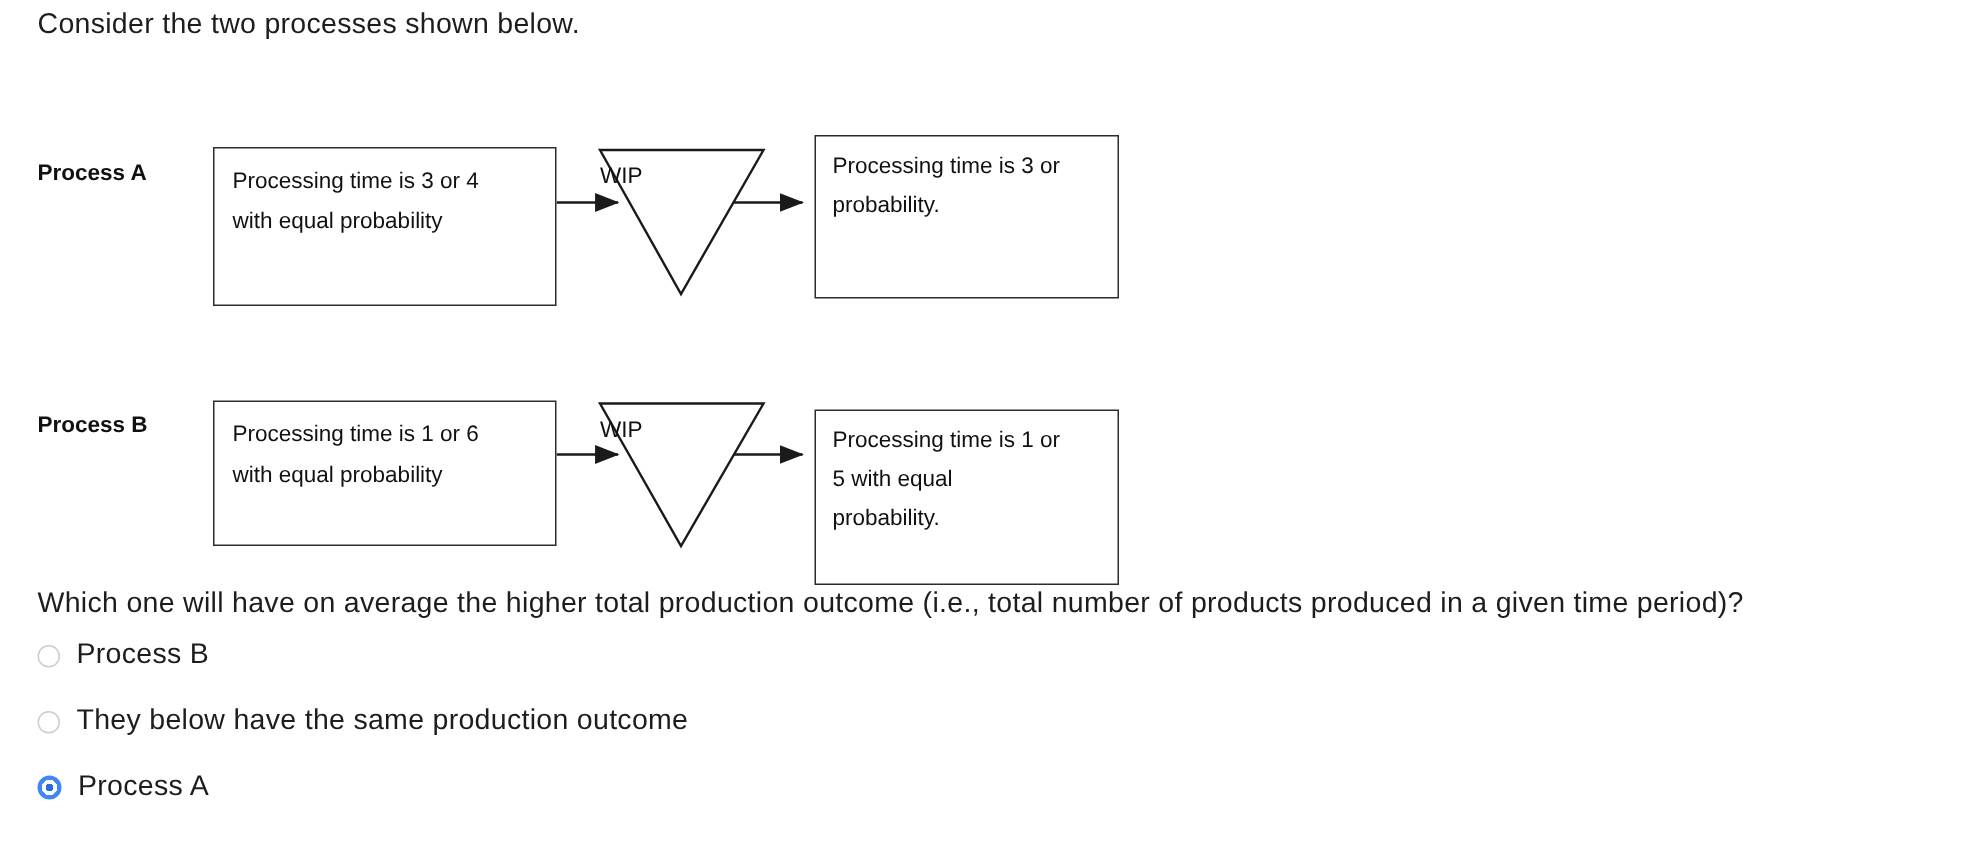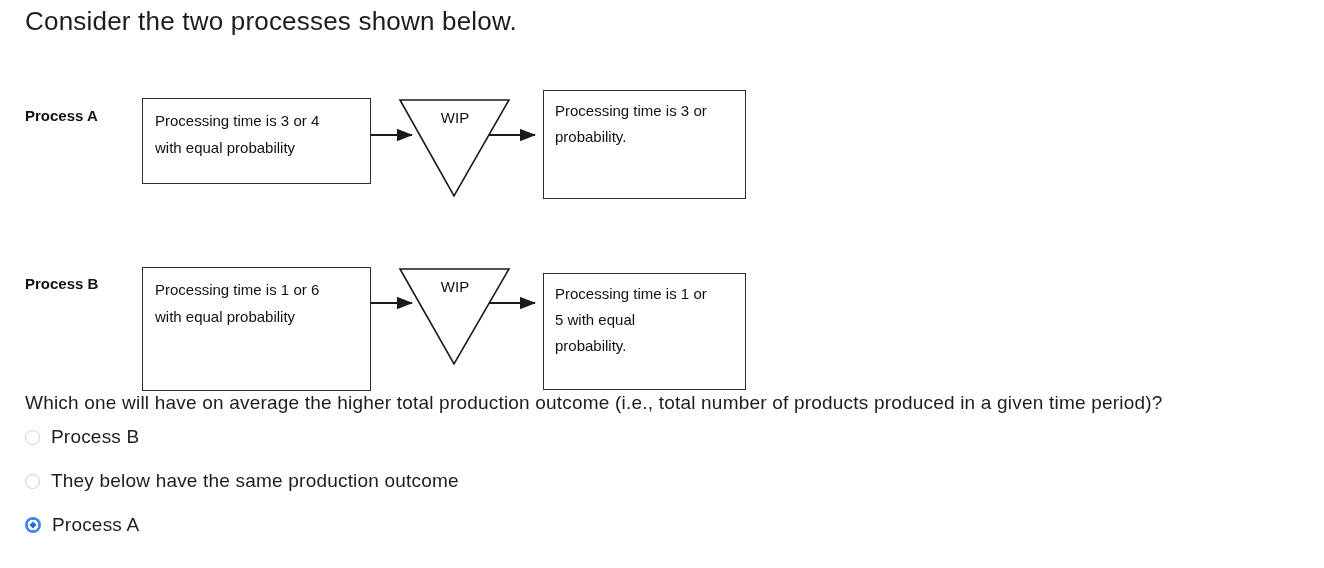--- a/index.html
+++ b/index.html
@@ -5,37 +5,37 @@
   :root{
     --radio-selected:#4285f4;
     --radio-unselected-border:#cdcdcd;
     --diagram-stroke:#1a1a1a;
     --text:#1d1d1f;
   }
   html,body{margin:0;padding:0;background:#ffffff;}
   body{font-family:"Liberation Sans","DejaVu Sans",sans-serif;color:var(--text);}
   .stage{position:relative;width:1324px;height:568px;background:#fff;overflow:hidden;}
 
-  .title{position:absolute;left:25px;top:6px;font-size:26px;letter-spacing:.2px;color:var(--text);}
+  .title{position:absolute;left:25px;top:6px;font-size:19px;letter-spacing:.2px;color:var(--text);}
   .question{position:absolute;left:25px;top:380px;font-size:19px;letter-spacing:.2px;color:var(--text);white-space:nowrap;margin-top:12px;}
 
   .proc-label{position:absolute;left:25px;font-size:15px;font-weight:bold;color:#111;}
   .proc-label.a{top:107px;}
   .proc-label.b{top:275px;}
 
   .dbox{position:absolute;box-sizing:border-box;border:1.4px solid #2c2c2c;background:#fff;
         font-size:15px;color:#111;padding:8px 12px;line-height:27px;}
   .dbox.out{line-height:26px;padding:7px 11px;}
-  .box-a-in {left:142px;top:98px; width:229px;height:86px;}
+  .box-a-in {left:142px;top:98px; width:229px;height:106px;}
   .box-a-out{left:543px;top:90px; width:203px;height:109px;}
-  .box-b-in {left:142px;top:267px;width:229px;height:124px;}
+  .box-b-in {left:142px;top:267px;width:229px;height:97px;}
   .box-b-out{left:543px;top:273px;width:203px;height:117px;}
   .box-line{white-space:nowrap;}
 
-  .wip{position:absolute;left:400px;width:110px;text-align:center;font-size:15px;font-weight:500;color:#111;}
+  .wip{position:absolute;left:400px;width:110px;font-size:15px;font-weight:500;color:#111;}
   .wip.a{top:109px;}
   .wip.b{top:278px;}
 
   .diagram-svg{position:absolute;left:0;top:0;}
 
   .option{position:absolute;left:25px;display:flex;align-items:center;gap:11px;cursor:pointer;}
   .opt-0{top:426px;}
   .opt-1{top:470px;}
   .opt-2{top:514px;}
   .radio{width:15px;height:15px;border-radius:50%;background:#fff;

